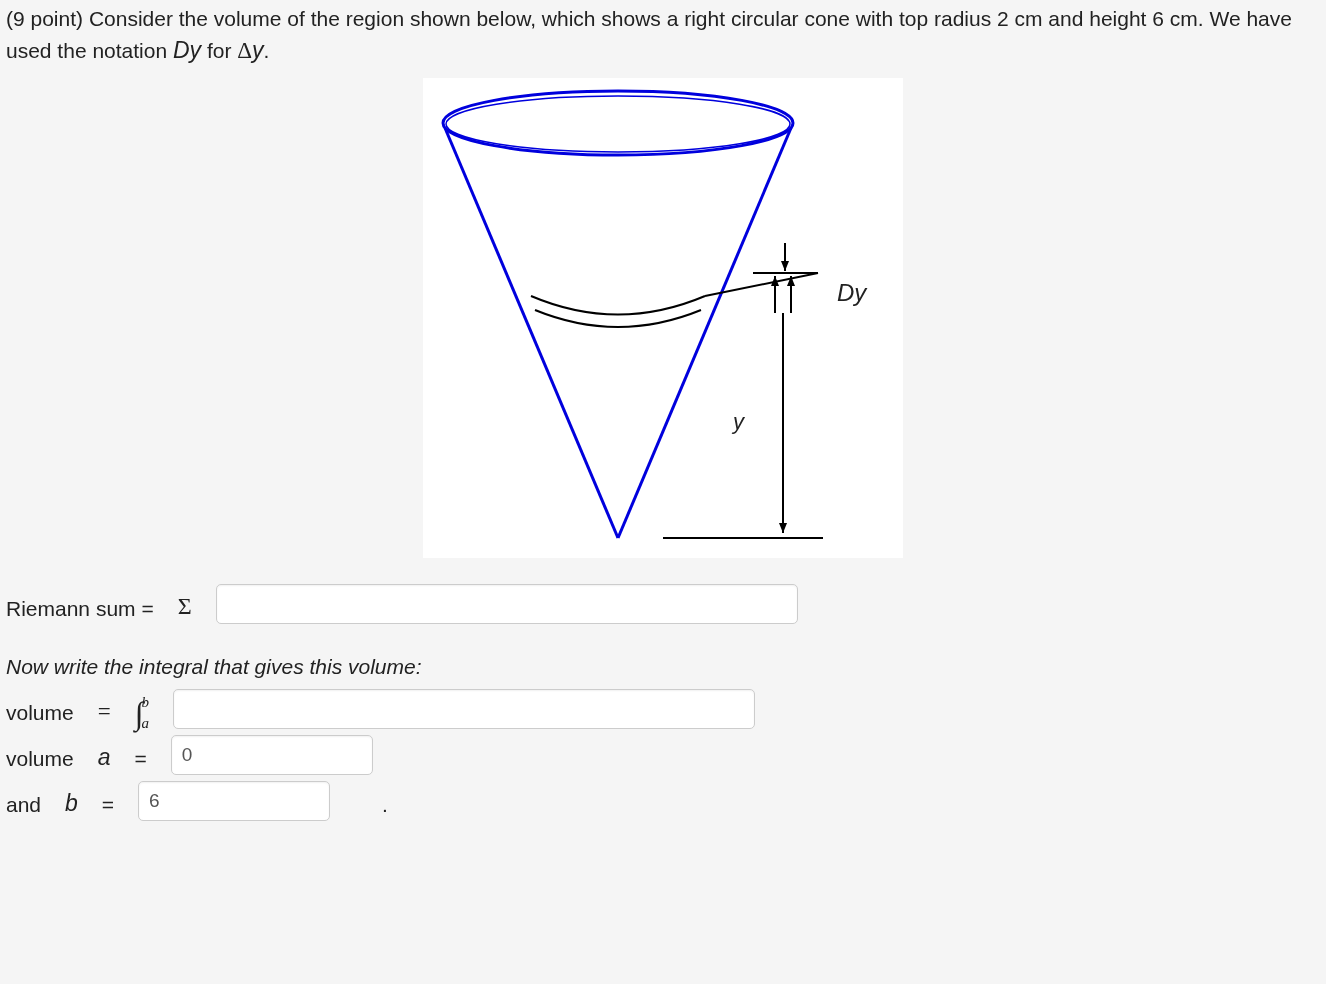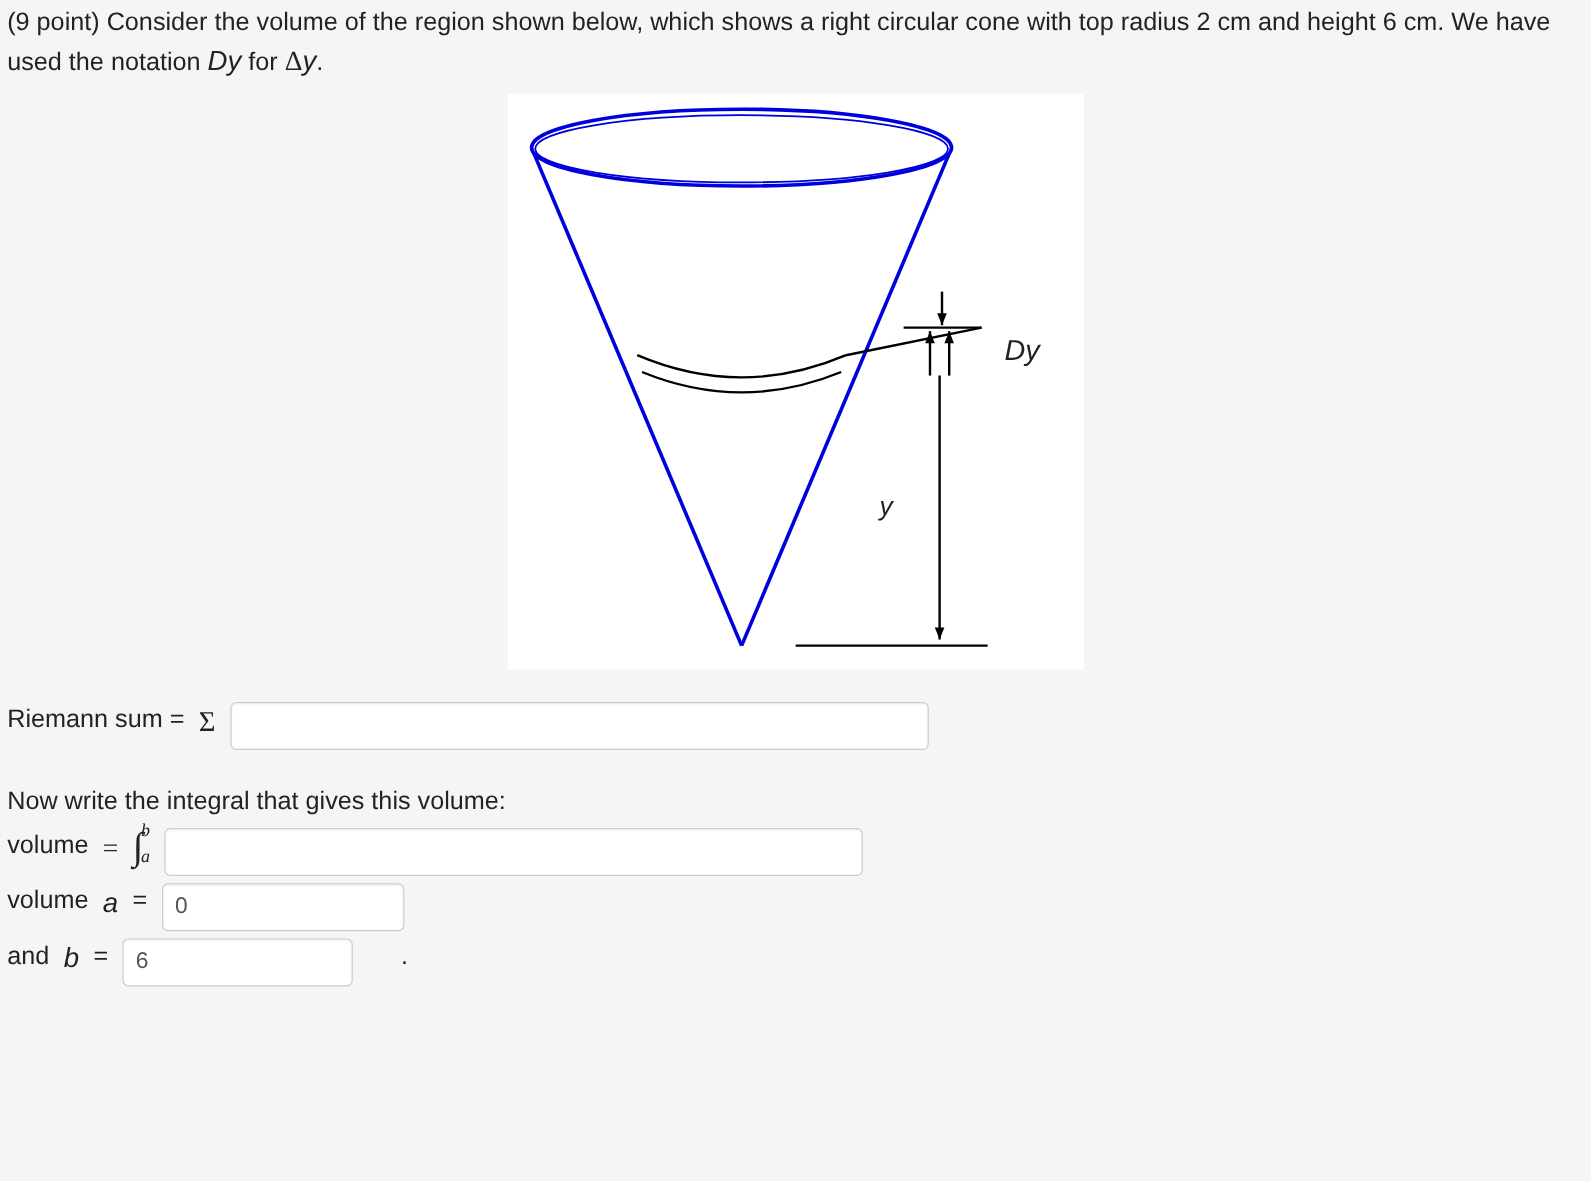--- a/index.html
+++ b/index.html
@@ -34,23 +34,23 @@
   .figure {
     display: inline-block;
     background: #fff;
     width: 480px;
     height: 480px;
     position: relative;
   }
   .row {
     margin: 6px 0;
     display: flex;
-    align-items: flex-start;
+    align-items: flex-end;
     flex-wrap: wrap;
-    gap: 12px;
+    gap: 24px;
   }
   input.answer {
     height: 34px;
     border: 1px solid #ccc;
     border-radius: 5px;
     background: #fff;
     font-size: 19px;
     padding: 2px 10px;
     color: #555;
     box-shadow: inset 0 1px 2px rgba(0,0,0,0.06);
@@ -77,21 +77,21 @@
   .int-bounds {
     display: inline-flex;
     flex-direction: column;
     font-size: 15px;
     line-height: 1;
     font-style: italic;
     margin-left: -2px;
   }
   .int-b { position: relative; top: -4px; }
   .int-a { position: relative; top: 2px; }
-  .section-gap { margin-top: 28px; }
+  .section-gap { margin-top: 28px; font-style: italic; }
 </style>
 </head>
 <body>
 
 <div class="page">
 
   <div class="problem-text">
     <span>(9 point) </span><span>Consider the volume of the region shown below, which shows a right circular cone with top radius 2 cm and height 6 cm. We have used the notation </span><span class="italic-math">Dy</span><span> for </span><span class="upright-math">Δ</span><span class="italic-math">y</span><span>.</span>
   </div>
 

